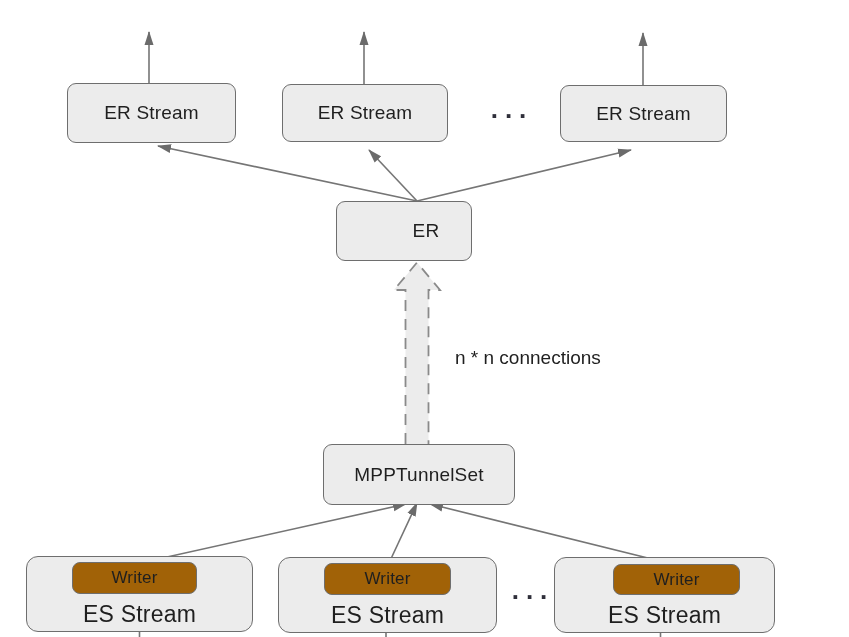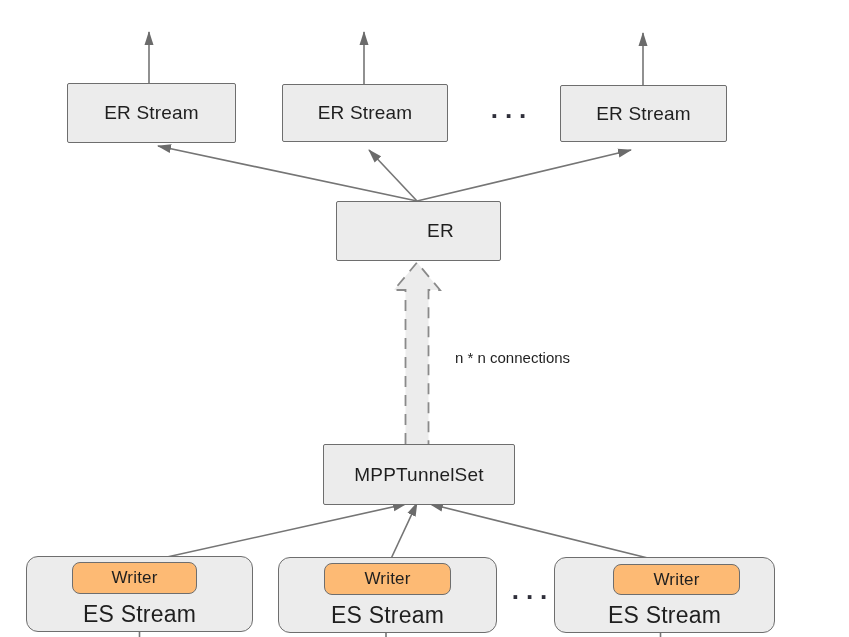--- a/index.html
+++ b/index.html
@@ -18,36 +18,36 @@
   #arrow-layer {
     position: absolute;
     inset: 0;
     z-index: 0;
   }
   .node {
     position: absolute;
     box-sizing: border-box;
     background: #ececec;
     border: 1.6px solid #6e6e6e;
-    border-radius: 2px;
+    border-radius: 9px;
     display: flex;
     align-items: center;
     justify-content: center;
     font-size: 19px;
     z-index: 1;
     letter-spacing: 0.2px;
   }
   .es-node {
     border-radius: 12px;
     display: block;
   }
   .writer-box {
     position: absolute;
     box-sizing: border-box;
-    background: #fdba74;
+    background: #a16207;
     border: 1.4px solid #6e6e6e;
     border-radius: 8px;
     display: flex;
     align-items: center;
     justify-content: center;
     font-size: 17px;
   }
   .es-label {
     position: absolute;
     left: 0; right: 0;
@@ -61,21 +61,21 @@
     font-size: 26px;
     font-weight: 700;
     letter-spacing: 7px;
     color: #2f2f3a;
     line-height: 24px;
     height: 24px;
   }
   .edge-label {
     position: absolute;
     z-index: 1;
-    font-size: 15px;
+    font-size: 19px;
     line-height: 24px;
     height: 24px;
     white-space: nowrap;
   }
 </style>
 </head>
 <body>
 
 <div id="canvas">
 
@@ -117,21 +117,21 @@
     <span>ER Stream</span>
   </div>
   <div class="node" style="left:282px; top:84px; width:166px; height:58px;">
     <span>ER Stream</span>
   </div>
   <div class="ellipsis" style="left:489px; top:97px; width:46px; text-align:center;">...</div>
   <div class="node" style="left:560px; top:85px; width:167px; height:57px;">
     <span>ER Stream</span>
   </div>
 
-  <div class="node" style="left:336px; top:201px; width:165px; height:60px;padding-left:44px;">
+  <div class="node" style="left:336px; top:201px; width:136px; height:60px;padding-left:44px;">
     <span>ER</span>
   </div>
 
   <div class="edge-label" style="left:455px; top:346px;">n * n connections</div>
 
   <div class="node" style="left:323px; top:444px; width:192px; height:61px;align-items:center;">
     <span>MPPTunnelSet</span>
   </div>
 
   <div class="node es-node" style="left:26px; top:556px; width:227px; height:76px;">

